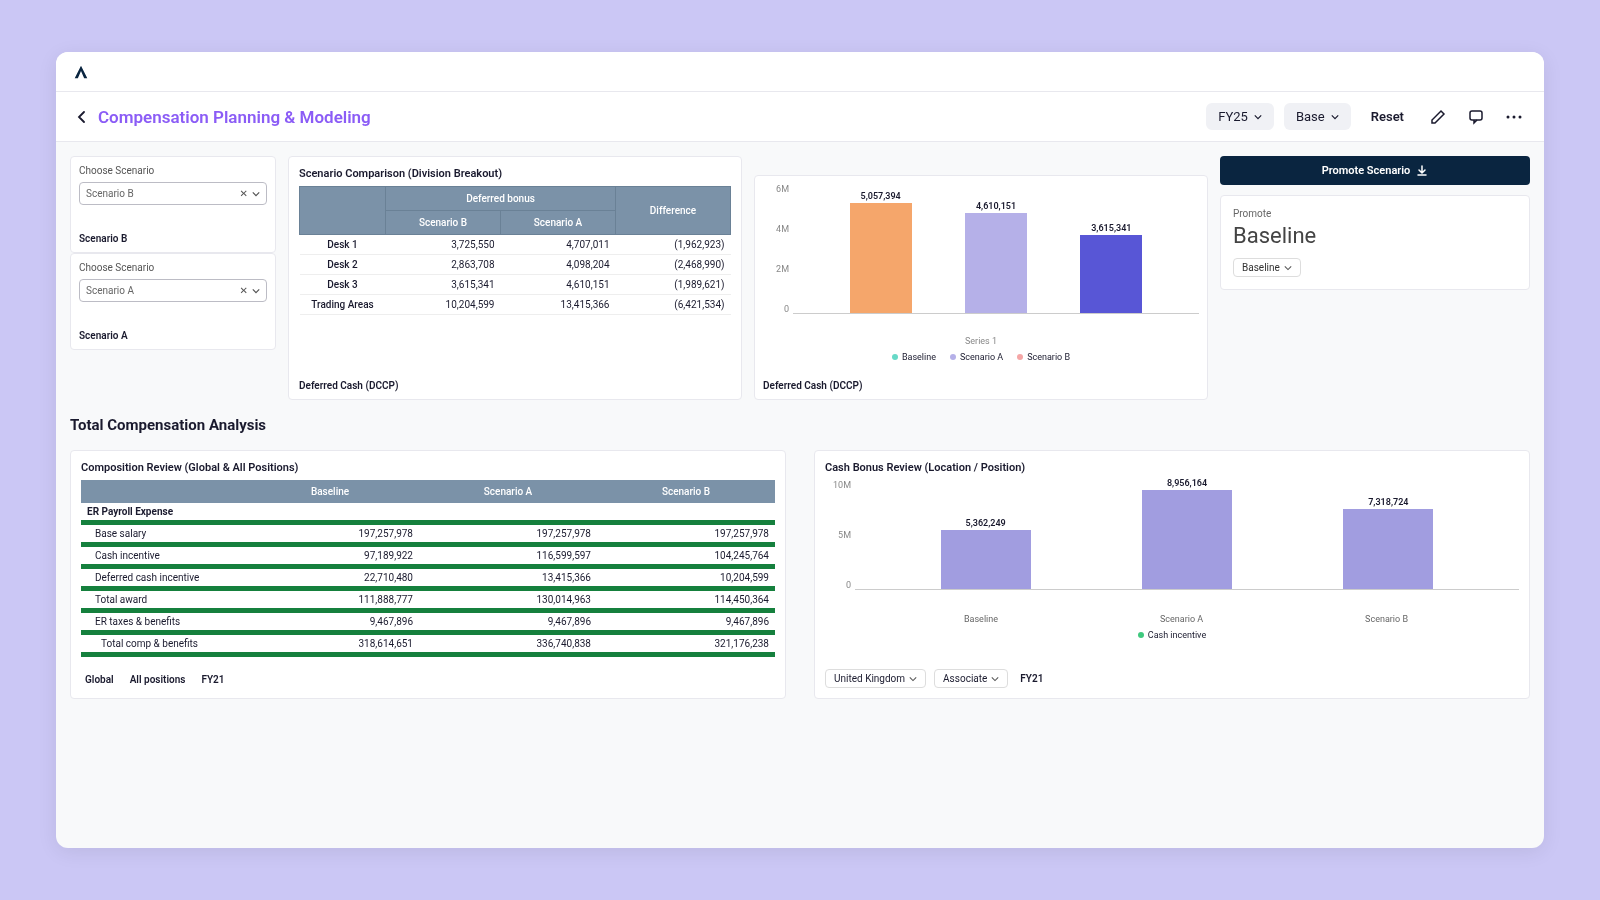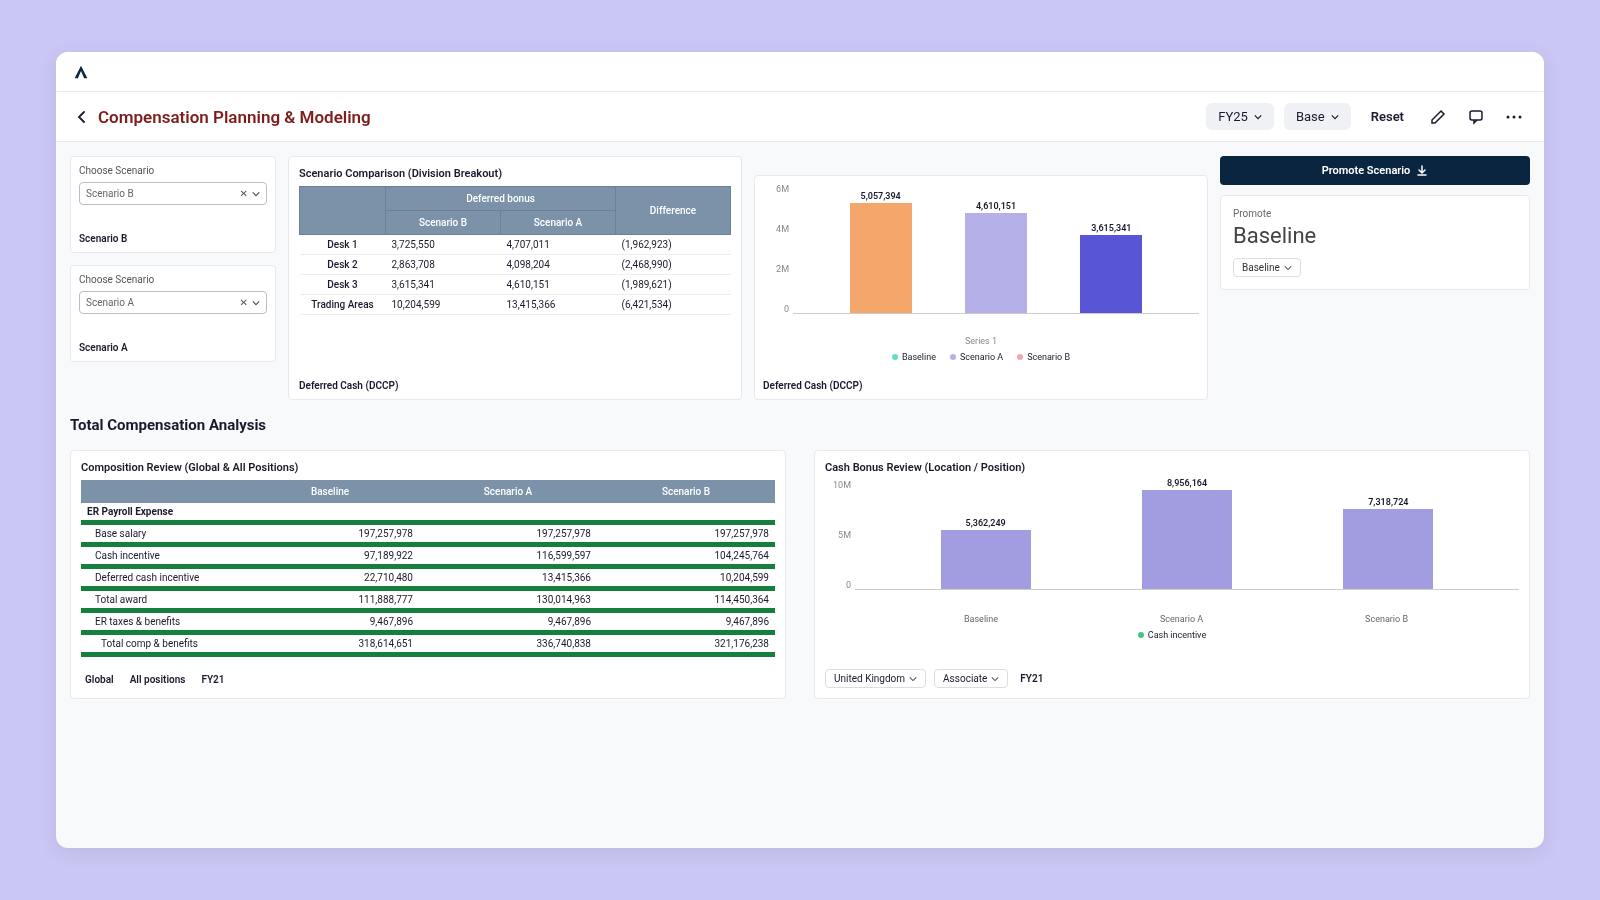--- a/index.html
+++ b/index.html
@@ -36,41 +36,41 @@
 .logo-a svg { display: block; }
 .header-row {
   height: 50px;
   background: #fff;
   border-bottom: 1px solid #e8e8ee;
   display: flex;
   align-items: center;
   padding: 0 16px;
 }
 .back-chevron { width: 20px; height: 20px; display: flex; align-items: center; justify-content: center; cursor: pointer; margin-right: 6px; }
-.page-title { font-size: 17px; font-weight: 600; color: #7f1d1d; }
+.page-title { font-size: 17px; font-weight: 600; color: #8b5cf6; }
 .header-right { margin-left: auto; display: flex; align-items: center; gap: 10px; }
 .pill {
   background: #f0f1f5;
   border-radius: 6px;
   padding: 6px 12px;
   display: flex;
   align-items: center;
   gap: 6px;
   font-size: 13px;
   cursor: pointer;
   color: #1a1a2e;
 }
 .reset-link { font-size: 13px; font-weight: 600; cursor: pointer; padding: 6px 10px; }
 .icon-btn { width: 28px; height: 28px; display: flex; align-items: center; justify-content: center; cursor: pointer; border-radius: 4px; }
 
 .body-area { padding: 14px; display: flex; flex-direction: column; gap: 12px; }
 
 .row1 { display: flex; gap: 12px; }
 
-.scenario-left { width: 206px; display: flex; flex-direction: column; gap: 12px; }
+.scenario-left { width: 206px; display: flex; flex-direction: column; }
 .scenario-card {
   background: #fff;
   border: 1px solid #e8e8ee;
   border-radius: 4px;
   padding: 8px;
   display: flex; flex-direction: column;
 }
 .card-label { font-size: 10px; color: #555; margin-bottom: 6px; }
 .select-box {
   border: 1px solid #bcbcc5;
@@ -106,21 +106,21 @@
   font-weight: 500;
   text-align: center;
   padding: 6px 4px;
   border: 1px solid #6a8196;
 }
 .comp-table th.row-head-blank { background: #7b92a8; }
 .comp-table td {
   font-size: 10px;
   padding: 4px 6px;
   border-bottom: 1px solid #eee;
-  text-align: left;
+  text-align: right;
 }
 .comp-table td.rowhead { text-align: center; font-weight: 500; }
 .card-footer-text { font-size: 10px; font-weight: 600; margin-top: auto; padding-top: 18px; }
 
 .bar-card {
   background: #fff;
   border: 1px solid #e8e8ee;
   border-radius: 4px;
   padding: 8px;
   flex: 0 0 454px;

